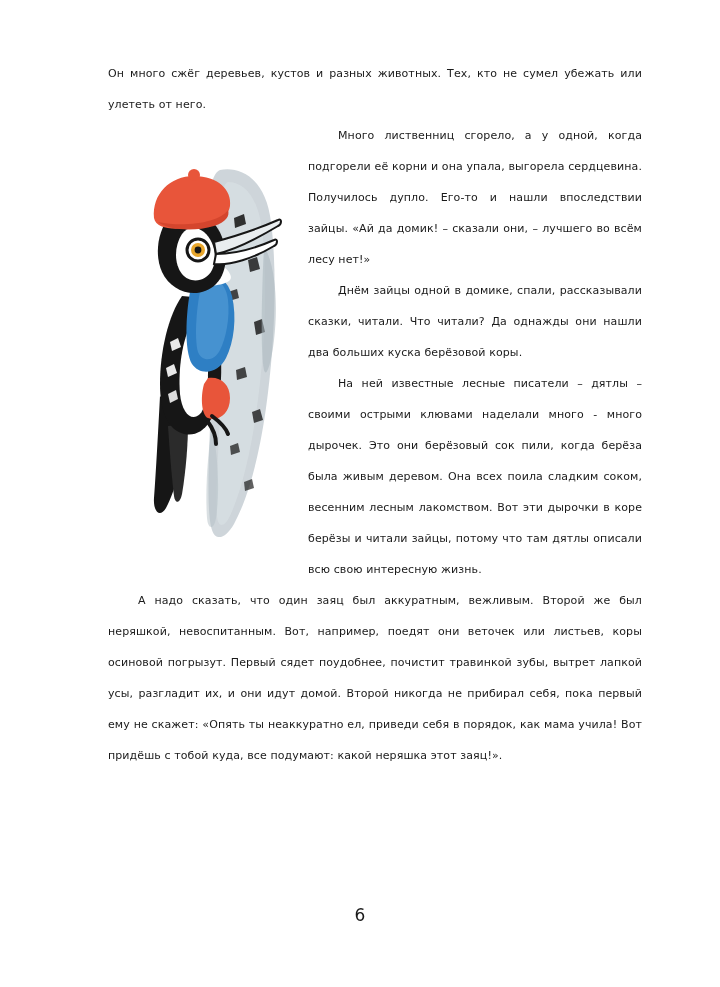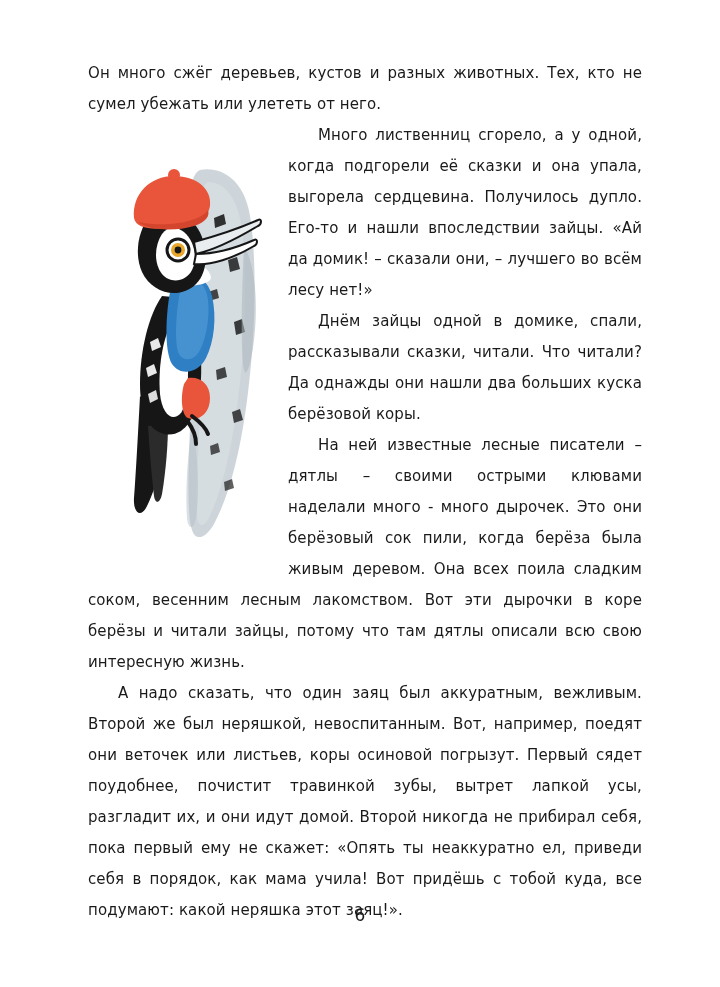--- a/index.html
+++ b/index.html
@@ -15,25 +15,26 @@
     overflow: hidden;
   }
   .page {
     position: relative;
     width: 720px;
     height: 987px;
     box-sizing: border-box;
     padding: 58px 78px 0 88px;
   }
   .body-text {
-    font-size: 15px;
+    font-size: 11px;
     line-height: 31px;
     text-align: justify;
     text-justify: inter-word;
     letter-spacing: 0.1px;
+    margin-left: 20px;
   }
   .para {
     margin: 0;
     text-indent: 30px;
   }
   .para.noindent {
     text-indent: 0;
   }
   
   .illustration {
@@ -125,21 +126,21 @@
 
             <path d="M46 92 C44 68 62 50 86 50 C110 50 124 64 122 80 C120 94 100 100 78 102 C62 104 48 102 46 92 Z" fill="#e8553a"></path>
             <path d="M50 96 C60 104 86 106 106 100 C118 96 122 90 120 84 C112 96 78 102 50 96 Z" fill="#d4452d"></path>
             <circle cx="86" cy="49" r="6" fill="#e8553a"></circle>
 
             <path d="M104 290 C112 296 118 302 120 308" stroke="#161616" stroke-width="4" fill="none" stroke-linecap="round"></path>
             <path d="M100 296 C106 304 108 312 108 318" stroke="#161616" stroke-width="4" fill="none" stroke-linecap="round"></path>
           </g>
         </svg>
       </span>
-      <span>Много лиственниц сгорело, а у одной, когда подгорели её сказки и она упала, выгорела сердцевина. Получилось дупло. Его-то и нашли впоследствии зайцы. «Ай да домик! – сказали они, – лучшего во всём лесу нет!»</span>
+      <span>Много лиственниц сгорело, а у одной, когда подгорели её корни и она упала, выгорела сердцевина. Получилось дупло. Его-то и нашли впоследствии зайцы. «Ай да домик! – сказали они, – лучшего во всём лесу нет!»</span>
     </p>
 
     <p class="para">Днём зайцы одной в домике, спали, рассказывали сказки, читали. Что читали? Да однажды они нашли два больших куска берёзовой коры.</p>
 
     <p class="para">На ней известные лесные писатели – дятлы – своими острыми клювами наделали много - много дырочек. Это они берёзовый сок пили, когда берёза была живым деревом. Она всех поила сладким соком, весенним лесным лакомством. Вот эти дырочки в коре берёзы и читали зайцы, потому что там дятлы описали всю свою интересную жизнь.</p>
 
     <p class="para">А надо сказать, что один заяц был аккуратным, вежливым. Второй же был неряшкой, невоспитанным. Вот, например, поедят они веточек или листьев, коры осиновой погрызут. Первый сядет поудобнее, почистит травинкой зубы, вытрет лапкой усы, разгладит их, и они идут домой. Второй никогда не прибирал себя, пока первый ему не скажет: «Опять ты неаккуратно ел, приведи себя в порядок, как мама учила! Вот придёшь с тобой куда, все подумают: какой неряшка этот заяц!».</p>
 
     <div class="clearer"></div>
   </div>

